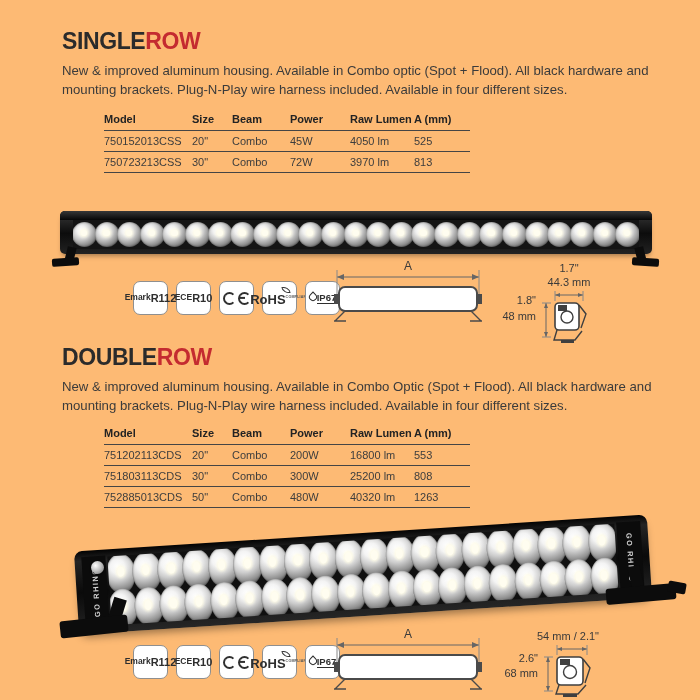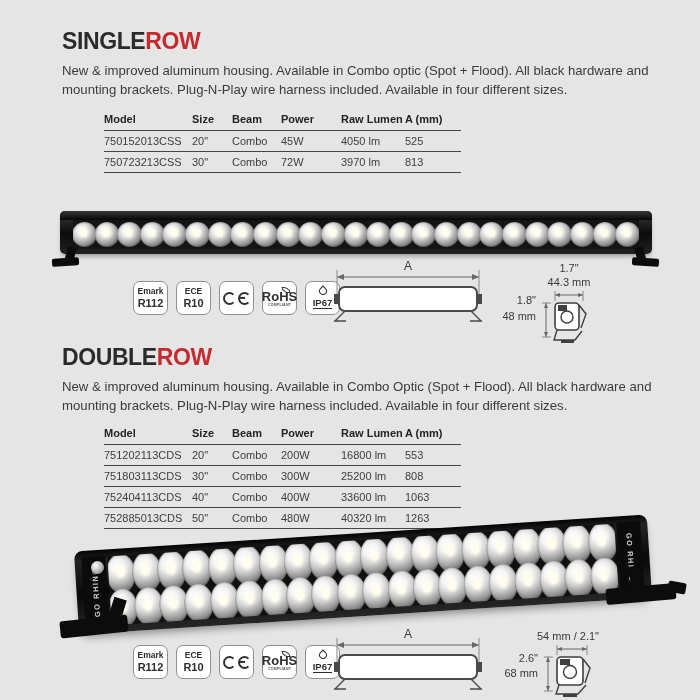--- a/index.html
+++ b/index.html
@@ -1,33 +1,33 @@
 <!DOCTYPE html>
 <html><head>
 <meta charset="utf-8">
 <style>
   * { margin:0; padding:0; box-sizing:border-box; }
   body { background:#fff; font-family:"Liberation Sans", sans-serif; }
-  .page { position:relative; width:700px; height:700px; background:#e5e5e5; overflow:hidden; }
+  .page { position:relative; width:700px; height:700px; background:#fdba74; overflow:hidden; }
 
   
   .title { position:absolute; left:62px; font-size:23px; font-weight:800; letter-spacing:-0.4px; color:#2b2b2b; }
   .title .red { color:#c42b30; }
 
   
   .desc { position:absolute; left:62px; width:592px; font-size:13.2px; line-height:1.42; color:#3b3b3b; }
 
   
   .spec-table { position:absolute; left:60px; border-collapse:collapse; font-size:11px; table-layout:fixed; width:352px;margin-left:44px; }
   .spec-table th { text-align:left; font-weight:700; color:#232323; padding:3px 2px 5px 0; font-size:11px; }
   .spec-table td { color:#3d3d3d; padding:4px 2px 4px 0; }
   .spec-table thead tr, .spec-table tbody tr { border-bottom:1.3px solid #454545; }
   .spec-table th:nth-child(1), .spec-table td:nth-child(1){ width:88px; }
   .spec-table th:nth-child(2), .spec-table td:nth-child(2){ width:40px; }
-  .spec-table th:nth-child(3), .spec-table td:nth-child(3){ width:49px; }
+  .spec-table th:nth-child(3), .spec-table td:nth-child(3){ width:58px; }
   .spec-table th:nth-child(4), .spec-table td:nth-child(4){ width:60px; }
   .spec-table th:nth-child(5), .spec-table td:nth-child(5){ width:64px; }
   .spec-table th:nth-child(6), .spec-table td:nth-child(6){ width:56px; }
 
   
   .bar-single { position:absolute; left:60px; top:211px; width:592px; height:43px;
     background:linear-gradient(180deg,#050505,#2a2a2a 18%,#0c0c0c 52%,#222 100%);
     border-radius:5px; box-shadow:0 4px 5px -2px rgba(0,0,0,.35); }
   .bar-single .rail { position:absolute; left:0; top:0; right:0; height:9px;
     border-radius:5px 5px 0 0; background:linear-gradient(180deg,#383838,#060606); }
@@ -58,21 +58,21 @@
     box-shadow:inset 0 0 2px rgba(0,0,0,.7); }
 
   .bkt { position:absolute; background:#0c0c0c; }
   .bolt { position:absolute; left:91px; top:561px; width:13px; height:13px; border-radius:50%;
     background:radial-gradient(circle at 35% 35%, #fff, #c2c2c2 45%, #6c6c6c 100%);
     box-shadow:0 1px 2px rgba(0,0,0,.8); }
 
   
   .badges { position:absolute; left:133px; display:flex; gap:8px; }
   .badge { width:35px; height:34px; border:1.6px solid #8f8f8f; border-radius:7px; background:#fff;
-    display:flex; flex-direction:column; align-items:center; justify-content:center; color:#2e2e2e; position:relative; }
+    display:flex; flex-direction:row; align-items:center; justify-content:center; color:#2e2e2e; position:relative; }
   .b-top { font-size:8.5px; font-weight:700; line-height:1.1; }
   .b-bot { font-size:11px; font-weight:800; line-height:1.1; }
   .ce-mark { display:flex; gap:2px; }
   .ce-c, .ce-e { display:block; width:13px; height:13px; border:2.2px solid #2f2f2f; border-radius:50%;
     border-right-color:transparent; position:relative; }
   .ce-e::after { content:""; position:absolute; top:50%; left:0; width:58%; height:2.2px;
     background:#2f2f2f; transform:translateY(-50%); }
   .rohs-label { font-size:13px; font-weight:800; line-height:1; margin-top:3px; }
   .rohs-sub { font-size:3.6px; font-weight:700; color:#555; letter-spacing:.2px; line-height:1.4; }
   .leaf { position:absolute; top:4px; right:6px; width:8px; height:8px; border:1.3px solid #2f2f2f;
@@ -308,28 +308,20 @@
           </tr>
           <tr>
             <td>751803113CDS</td>
             <td>30"</td>
             <td>Combo</td>
             <td>300W</td>
             <td>25200 lm</td>
             <td>808</td>
           </tr>
           <tr>
-            <td>752404113CDS</td>
-            <td>40"</td>
-            <td>Combo</td>
-            <td>400W</td>
-            <td>33600 lm</td>
-            <td>1063</td>
-          </tr>
-          <tr>
             <td>752885013CDS</td>
             <td>50"</td>
             <td>Combo</td>
             <td>480W</td>
             <td>40320 lm</td>
             <td>1263</td>
           </tr>
         </tbody>
       </table>
 

